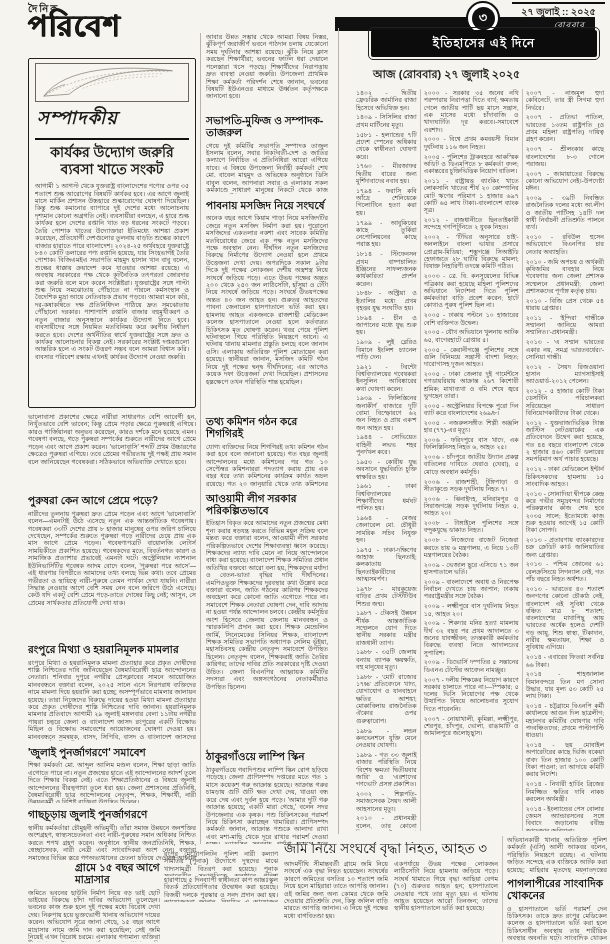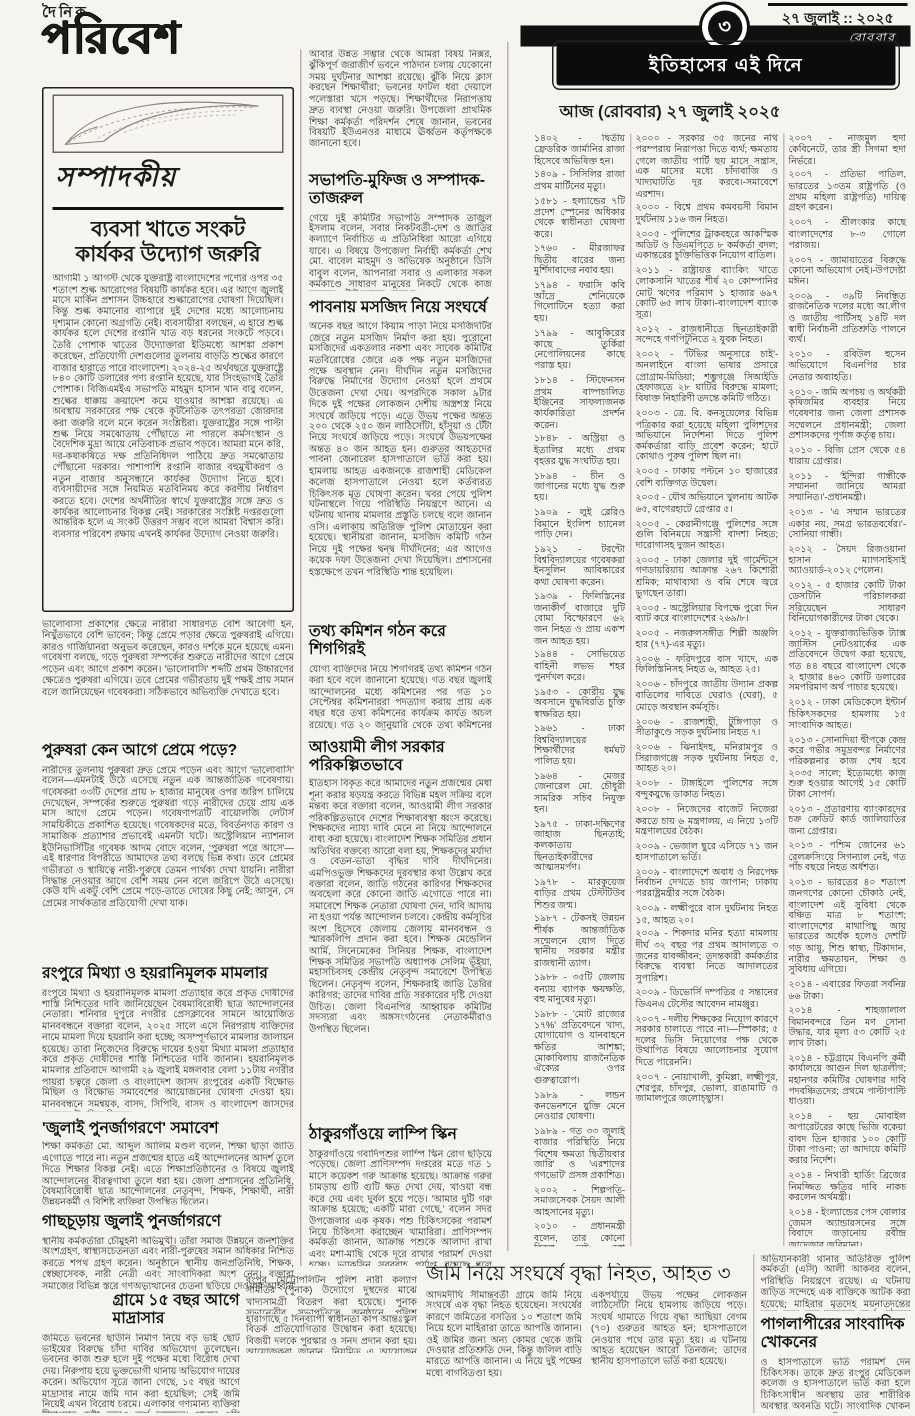--- a/index.html
+++ b/index.html
@@ -3,21 +3,21 @@
 <meta charset="utf-8">
 <style>
   html,body{margin:0;padding:0;background:#dedad2;}
   .page{position:relative;width:610px;height:944px;background:#f6f4ef;overflow:hidden;
         font-family:"Liberation Sans",sans-serif;color:#1d1b18;}
   
   .masthead{position:absolute;left:28px;top:4px;width:150px;line-height:1;}
   .masthead .mh-top{font-size:10px;font-weight:bold;letter-spacing:2px;}
   .masthead .mh-main{font-size:29px;font-weight:900;letter-spacing:1px;margin-top:-2px;
         text-shadow:0.6px 0 #000, -0.6px 0 #000;}
-  .hdr-bar{position:absolute;left:347px;top:17px;width:260px;height:14px;background:#101010;}
+  .hdr-bar{position:absolute;left:335px;top:17px;width:260px;height:14px;background:#101010;}
   .hdr-weekday{position:absolute;right:10px;top:2px;color:#fff;font-style:italic;
         font-size:8.5px;letter-spacing:1px;}
   .page-badge{position:absolute;left:466px;top:1px;width:34px;height:34px;border-radius:50%;
         background:#fff;border:2px solid #111;box-sizing:border-box;display:flex;
         align-items:center;justify-content:center;}
   .page-badge-inner{width:23px;height:23px;border-radius:50%;background:#111;color:#fff;
         font-size:13px;font-weight:bold;display:flex;align-items:center;justify-content:center;}
   .hdr-date{position:absolute;left:512px;top:2px;width:93px;border-top:2px solid #111;
         font-size:9.5px;font-weight:bold;text-align:center;padding-top:1px;}
   
@@ -83,22 +83,22 @@
         <svg width="100%" height="100%" viewBox="0 0 156 36">
           <path d="M8,32 C30,2 90,0 140,6 C110,4 60,8 34,30 Z" fill="none" stroke="#8a857c" stroke-width="0.8"></path>
           <path d="M10,31 C40,12 90,4 138,7" fill="none" stroke="#9a958c" stroke-width="0.6" stroke-dasharray="2,2"></path>
           <path d="M30,28 C50,16 90,9 130,9" fill="none" stroke="#a5a096" stroke-width="0.5" stroke-dasharray="2,2"></path>
           <path d="M48,24 C70,15 100,12 124,12" fill="none" stroke="#a5a096" stroke-width="0.5" stroke-dasharray="2,2"></path>
           <path d="M8,32 C14,26 22,22 30,20" fill="none" stroke="#8a857c" stroke-width="0.7"></path>
         </svg>
       </div>
       <div class="ed-title">সম্পাদকীয়</div>
       <div class="ed-headline">
+        <div>কার্যকর উদ্যোগ জরুরি</div>
         <div>ব্যবসা খাতে সংকট</div>
-        <div>কার্যকর উদ্যোগ জরুরি</div>
       </div>
       <div class="bt ed-body">আগামী ১ আগস্ট থেকে যুক্তরাষ্ট্র বাংলাদেশের পণ্যের ওপর ৩৫ শতাংশ শুল্ক আরোপের বিষয়টি কার্যকর হবে। এর আগে জুলাই মাসে মার্কিন প্রশাসন উচ্চহারে শুল্কারোপের ঘোষণা দিয়েছিল। কিন্তু শুল্ক কমানোর ব্যাপারে দুই দেশের মধ্যে আলোচনায় দৃশ্যমান কোনো অগ্রগতি নেই। ব্যবসায়ীরা বলছেন, এ হারে শুল্ক কার্যকর হলে দেশের রপ্তানি খাত বড় ধরনের সংকটে পড়বে। তৈরি পোশাক খাতের উদ্যোক্তারা ইতিমধ্যে আশঙ্কা প্রকাশ করেছেন, প্রতিযোগী দেশগুলোর তুলনায় বাড়তি শুল্কের কারণে বাজার হারাতে পারে বাংলাদেশ। ২০২৪-২৫ অর্থবছরে যুক্তরাষ্ট্রে ৮৪০ কোটি ডলারের পণ্য রপ্তানি হয়েছে, যার সিংহভাগই তৈরি পোশাক। বিজিএমইএ সভাপতি মাহমুদ হাসান খান বাবু বলেন, শুল্কের ধাক্কায় ক্রয়াদেশ কমে যাওয়ার আশঙ্কা রয়েছে। এ অবস্থায় সরকারের পক্ষ থেকে কূটনৈতিক তৎপরতা জোরদার করা জরুরি বলে মনে করেন সংশ্লিষ্টরা। যুক্তরাষ্ট্রের সঙ্গে পাল্টা শুল্ক নিয়ে সমঝোতায় পৌঁছাতে না পারলে কর্মসংস্থান ও বৈদেশিক মুদ্রা আয়ে নেতিবাচক প্রভাব পড়বে। আমরা মনে করি, দর-কষাকষিতে দক্ষ প্রতিনিধিদল পাঠিয়ে দ্রুত সমঝোতায় পৌঁছানো দরকার। পাশাপাশি রপ্তানি বাজার বহুমুখীকরণ ও নতুন বাজার অনুসন্ধানে কার্যকর উদ্যোগ নিতে হবে। ব্যবসায়ীদের সঙ্গে নিয়মিত মতবিনিময় করে করণীয় নির্ধারণ করতে হবে। দেশের অর্থনীতির স্বার্থে যুক্তরাষ্ট্রের সঙ্গে দ্রুত ও কার্যকর আলোচনার বিকল্প নেই। সরকারের সংশ্লিষ্ট দপ্তরগুলো আন্তরিক হলে এ সংকট উত্তরণ সম্ভব বলে আমরা বিশ্বাস করি। ব্যবসার পরিবেশ রক্ষায় এখনই কার্যকর উদ্যোগ নেওয়া জরুরি।</div>
     </div>
 
     <div class="bt" style="margin-top:5px;height:76px;">ভালোবাসা প্রকাশের ক্ষেত্রে নারীরা সাধারণত বেশি আবেগী হন, নিখুঁতভাবে বেশি ভাবেন; কিন্তু প্রেমে পড়ার ক্ষেত্রে পুরুষরাই এগিয়ে। কারও গার্জিয়ানরা অনুভব করেছেন, কারও দর্শকে মনে হয়েছে এমন। গবেষণা বলছে, গড়ে পুরুষরা সম্পর্কের শুরুতে নারীদের আগে প্রেমে পড়েন এবং আগে প্রকাশ করেন। 'ভালোবাসি' শব্দটি প্রথম উচ্চারণের ক্ষেত্রেও পুরুষরা এগিয়ে। তবে প্রেমের গভীরতায় দুই পক্ষই প্রায় সমান বলে জানিয়েছেন গবেষকরা। সঠিকভাবে অভিব্যক্তি দেখাতে হবে।</div>
 
     <div>
       <div class="h-md">পুরুষরা কেন আগে প্রেমে পড়ে?</div>
       <div class="bt" style="height:128px;">নারীদের তুলনায় পুরুষরা দ্রুত প্রেমে পড়েন এবং আগে 'ভালোবাসি' বলেন—এমনটাই উঠে এসেছে নতুন এক আন্তর্জাতিক গবেষণায়। গবেষকরা ৩৩টি দেশের প্রায় ৮ হাজার মানুষের ওপর জরিপ চালিয়ে দেখেছেন, সম্পর্কের শুরুতে পুরুষরা গড়ে নারীদের চেয়ে প্রায় এক মাস আগে প্রেমে পড়েন। গবেষণাপত্রটি বায়োলজি লেটার্স সাময়িকীতে প্রকাশিত হয়েছে। গবেষকদের মতে, বিবর্তনগত কারণ ও সামাজিক প্রত্যাশার প্রভাবেই এমনটা ঘটে। অস্ট্রেলিয়ান ন্যাশনাল ইউনিভার্সিটির গবেষক আদম বোদে বলেন, 'পুরুষরা পরে আসে'—এই ধারণার বিপরীতে আমাদের তথ্য বলছে ভিন্ন কথা। তবে প্রেমের গভীরতা ও স্থায়িত্বে নারী-পুরুষে তেমন পার্থক্য দেখা যায়নি। নারীরা সিদ্ধান্ত নেওয়ার আগে বেশি সময় নেন বলে জরিপে উঠে এসেছে। কেউ যদি একটু বেশি প্রেমে পড়ে-তাতে দোষের কিছু নেই; আসুন, সে প্রেমের সার্থকতার প্রতিযোগী দেখা যাক।</div>
     </div>

